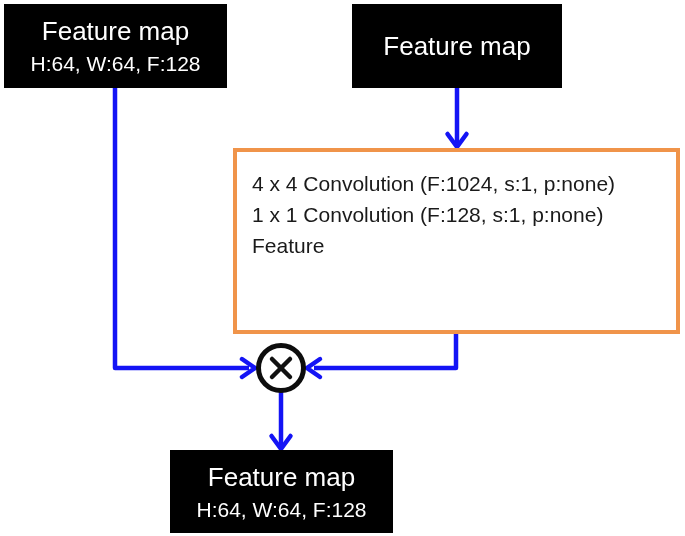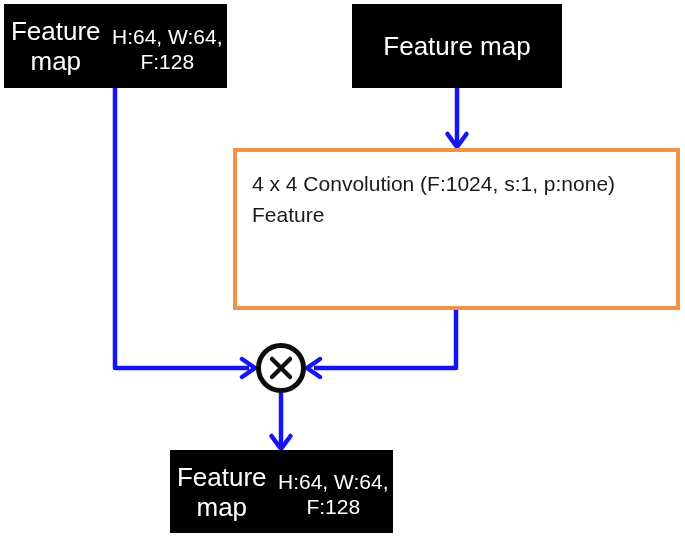--- a/index.html
+++ b/index.html
@@ -13,37 +13,37 @@
     height: 536px;
     background: #ffffff;
     font-family: "Liberation Sans", sans-serif;
     overflow: hidden;
   }
   .black-box {
     position: absolute;
     background: var(--box-black, #000);
     color: #ffffff;
     display: flex;
-    flex-direction: row;
+    flex-direction: column;
     align-items: center;
     justify-content: center;
     text-align: center;
     z-index: 2;
   }
   .bb-title { font-size: 26px; line-height: 30px; }
   .bb-dims  { font-size: 21px; line-height: 25px; margin-top: 5px; }
 
   #box-input-left  { left: 4px;   top: 4px;   width: 223px; height: 84px; }
   #box-input-right { left: 352px; top: 4px;   width: 210px; height: 84px; }
   #box-output      { left: 170px; top: 450px; width: 223px; height: 83px; }
 
   .ops-box {
     position: absolute;
     left: 233px; top: 148px;
-    width: 447px; height: 162px;
+    width: 447px; height: 186px;
     box-sizing: border-box;
     border: 4px solid var(--box-orange, #f0944a);
     background: #ffffff;
     color: var(--ops-text, #1a1a1a);
     font-size: 21px;
     line-height: 31px;
     padding: 16px 0 0 15px;
     z-index: 2;
     white-space: nowrap;
   }
@@ -115,20 +115,21 @@
     <div class="bb-title">Feature map</div>
     <div class="bb-dims">H:64, W:64, F:128</div>
   </div>
 
   <div class="black-box" id="box-input-right">
     <div class="bb-title">Feature map</div>
   </div>
 
   <div class="ops-box">
     <div>4 x 4 Convolution (F:1024, s:1, p:none)</div>
+    <div>1 x 1 Convolution (F:128, s:1, p:none)</div>
     <div>Feature</div>
   </div>
 
   <div class="multiply-node">
     <svg class="x-glyph" width="28" height="28" viewBox="0 0 28 28" xmlns="http://www.w3.org/2000/svg">
       <line x1="5" y1="5" x2="23" y2="23"></line>
       <line x1="23" y1="5" x2="5" y2="23"></line>
     </svg>
   </div>
 

